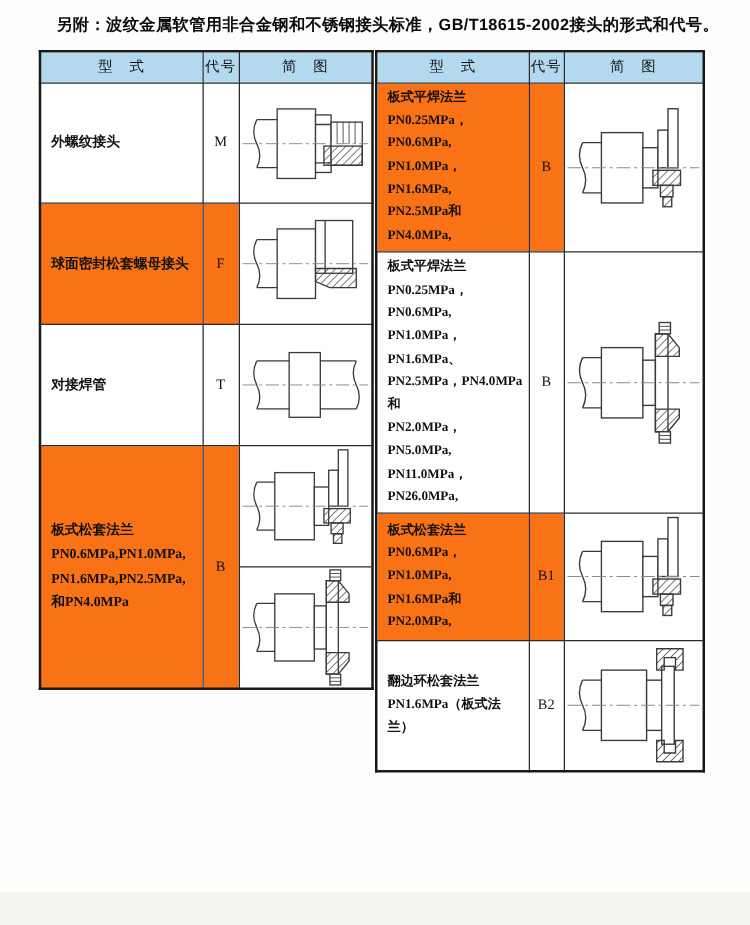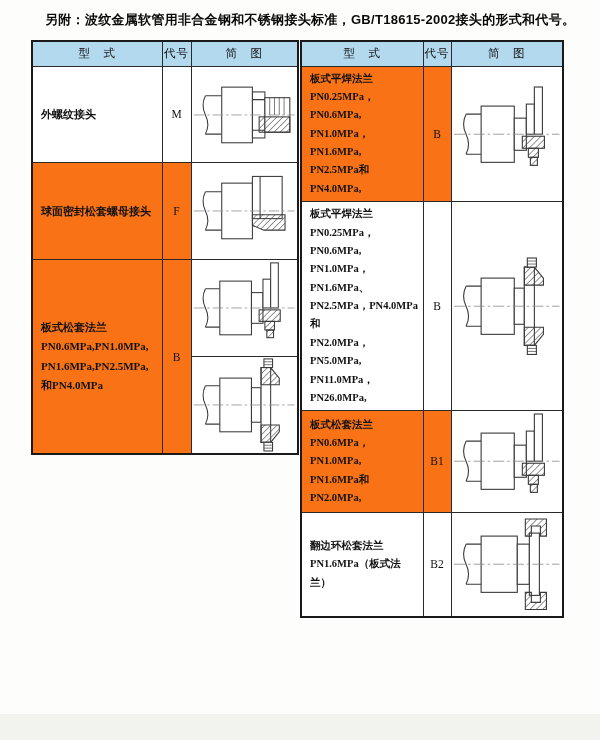--- a/index.html
+++ b/index.html
@@ -196,20 +196,29 @@
     </tr>
     <tr style="height:89px">
       <td class="type yellow">球面密封松套螺母接头</td>
       <td class="code yellow">F</td>
       <td class="diag">
         <svg class="dsvg" viewBox="0 0 110 100">
               <use href="#sym-swivel-nut"></use>
             </svg>
       </td>
     </tr>
+    <tr style="height:85px">
+      <td class="type">对接焊管</td>
+      <td class="code">T</td>
+      <td class="diag">
+        <svg class="dsvg" viewBox="0 0 110 100">
+              <use href="#sym-butt-weld"></use>
+            </svg>
+      </td>
+    </tr>
     <tr style="height:182px">
       <td class="type yellow">板式松套法兰
 PN0.6MPa,PN1.0MPa,
 PN1.6MPa,PN2.5MPa,
 和PN4.0MPa</td>
       <td class="code yellow">B</td>
       <td class="diag">
         <div class="dstack">
           <div class="dcell">
                 <svg class="dsvg" viewBox="0 0 110 100">

